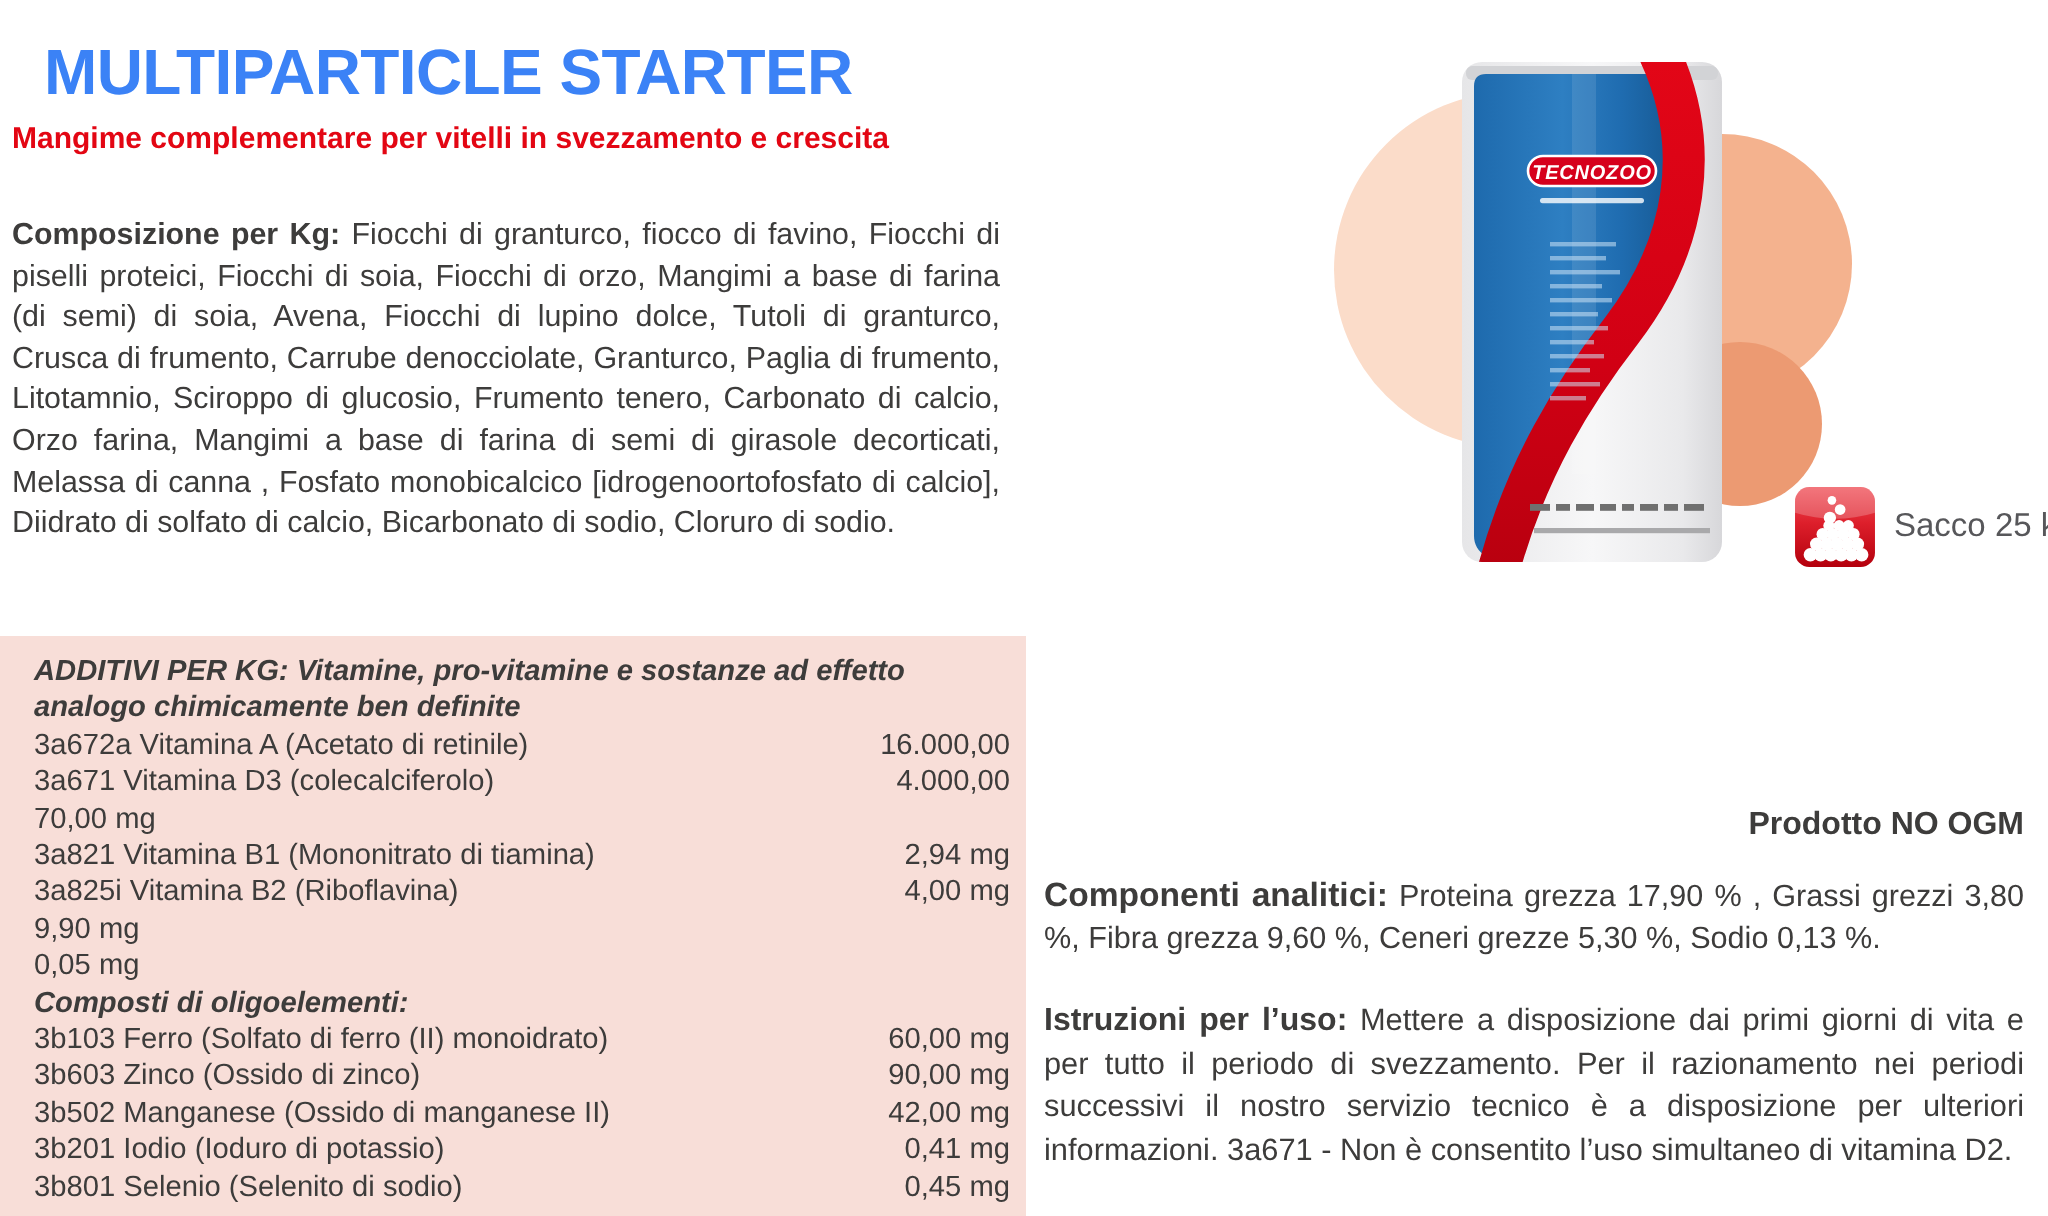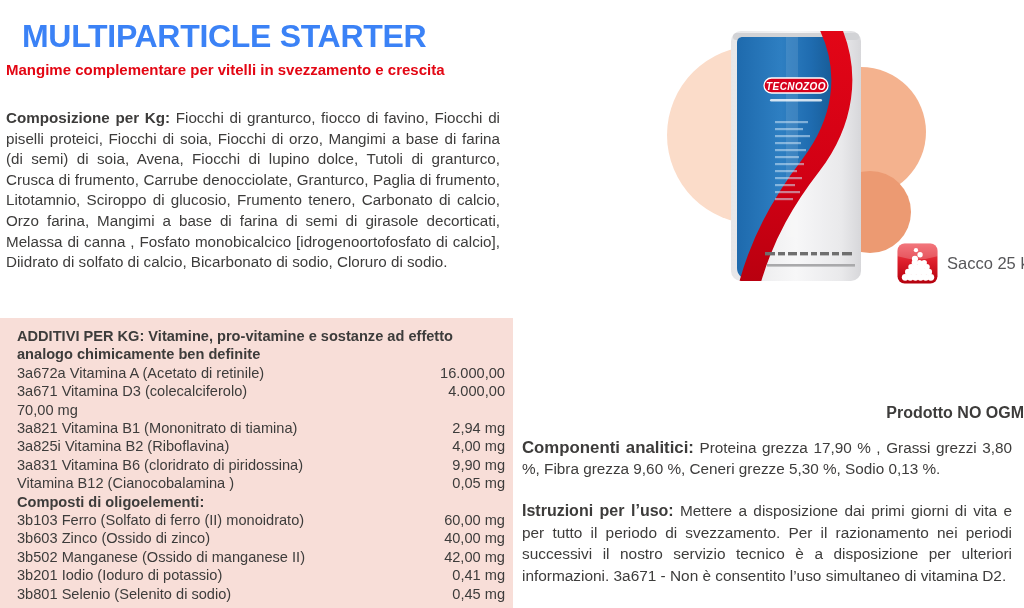--- a/index.html
+++ b/index.html
@@ -27,41 +27,41 @@
   }
   .composition strong{font-weight:bold;}
 
   
   .additives{
     position:absolute;left:0;top:318px;width:513px;height:290px;
     background:#f8ded8;box-sizing:border-box;
     padding:9px 8px 0 17px;
     font-size:14.6px;line-height:18.4px;
   }
-  .add-header,.add-subheader{font-weight:bold;}
+  .add-header,.add-subheader{font-weight:bold;font-style:italic;}
   .add-row{display:flex;gap:20px;}
   .add-row .lbl{flex:1;white-space:pre-wrap;}
   .add-row .val{white-space:nowrap;text-align:right;}
 
   
   .circle{position:absolute;border-radius:50%;}
   .c1{left:667px;top:46px;width:178px;height:178px;background:#fbdcc9;}
   .c2{left:796px;top:67px;width:130px;height:130px;background:#f4b28e;}
   .c3{left:829px;top:171px;width:82px;height:82px;background:#ec9a72;}
   .bag{position:absolute;left:730px;top:28px;width:132px;height:254px;}
 
   .sack-badge{
     position:absolute;left:897px;top:243px;height:41px;
     display:flex;align-items:center;gap:9px;
   }
   .sack-badge .lbl{font-size:16.5px;color:#57575a;white-space:nowrap;}
 
   
   .no-ogm{
-    position:absolute;right:0;top:404px;margin:0;
+    position:absolute;right:12px;top:404px;margin:0;
     font-size:16px;font-weight:bold;color:#3d3c3b;
   }
   .analytical{
     position:absolute;left:522px;top:437px;width:490px;margin:0;
     font-size:15.3px;line-height:21px;text-align:justify;
   }
   .analytical strong{font-size:16.8px;}
   .instructions{
     position:absolute;left:522px;top:500px;width:490px;margin:0;
     font-size:15.4px;line-height:21.6px;text-align:justify;
@@ -93,35 +93,33 @@
     </div>
     <div class="add-row">
       <span class="lbl">3a821 Vitamina B1 (Mononitrato di tiamina)</span>
       <span class="val">2,94 mg</span>
     </div>
     <div class="add-row">
       <span class="lbl">3a825i Vitamina B2 (Riboflavina)</span>
       <span class="val">4,00 mg</span>
     </div>
     <div class="add-row">
-      <span class="lbl">3a831 Vitamina B6 (cloridrato di piridossina)</span>
       <span class="val">9,90 mg</span>
     </div>
     <div class="add-row">
-      <span class="lbl">Vitamina B12 (Cianocobalamina )</span>
       <span class="val">0,05 mg</span>
     </div>
     <div class="add-subheader">Composti di oligoelementi:</div>
     <div class="add-row">
       <span class="lbl">3b103 Ferro (Solfato di ferro (II) monoidrato)</span>
       <span class="val">60,00 mg</span>
     </div>
     <div class="add-row">
       <span class="lbl">3b603 Zinco (Ossido di zinco)</span>
-      <span class="val">40,00 mg</span>
+      <span class="val">90,00 mg</span>
     </div>
     <div class="add-row">
       <span class="lbl">3b502 Manganese (Ossido di manganese II)</span>
       <span class="val">42,00 mg</span>
     </div>
     <div class="add-row">
       <span class="lbl">3b201 Iodio (Ioduro di potassio)</span>
       <span class="val">0,41 mg</span>
     </div>
     <div class="add-row">

